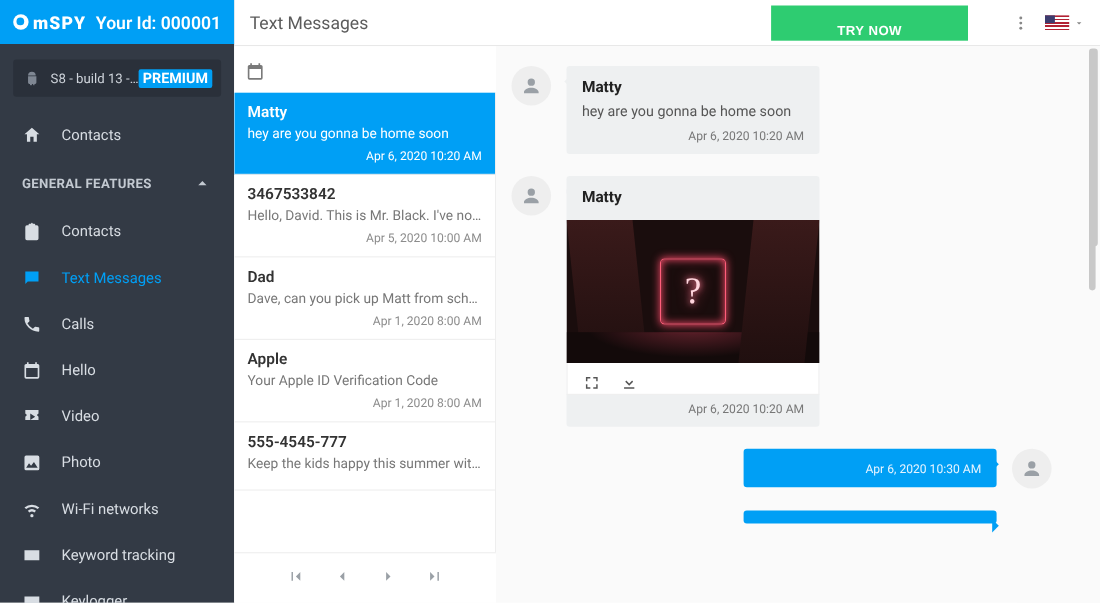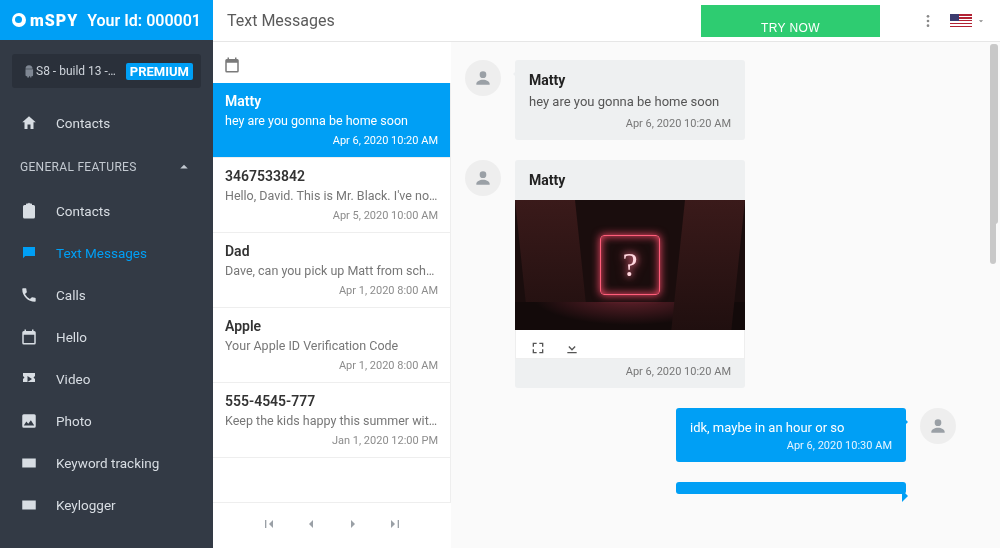--- a/index.html
+++ b/index.html
@@ -6,35 +6,35 @@
   body { font-family: -apple-system, BlinkMacSystemFont, "Segoe UI", Roboto, Arial, sans-serif; font-size: 14px; color: #333; width: 1000px; height: 548px; overflow: hidden; background: #f5f5f5; }
   .app { display: flex; height: 548px; }
 
   
   .sidebar { width: 213px; background: #333a45; color: #cfd4db; display: flex; flex-direction: column; flex-shrink:0; }
   .topbar { height: 40px; background: #009ff5; color: #fff; display: flex; align-items: center; padding: 0 12px; justify-content: space-between; }
   .logo { font-weight: 800; letter-spacing: 1px; font-size: 16px; display:flex; align-items:center;}
   .logo .dot { width: 14px; height:14px; border-radius:50%; background:#fff; margin-right:4px; display:inline-block; position:relative;}
   .logo .dot::after{content:""; position:absolute; width:7px;height:7px;border-radius:50%; background:#009ff5; left:3px; top:3px;}
   .userid { font-size: 16px; font-weight:600;}
-  .device-pill { margin: 14px 12px; background: #2a303a; border-radius: 3px; height: 34px; display: flex; align-items: center; padding: 0 10px; gap: 0; font-size: 12px; position:relative;}
+  .device-pill { margin: 14px 12px; background: #2a303a; border-radius: 3px; height: 34px; display: flex; align-items: center; padding: 0 10px; gap: 10px; font-size: 12px; position:relative;}
   .device-pill svg { fill: #7f8793; width: 14px; height: 14px; }
   .premium { position:absolute; right:8px; font-size:13px; font-weight:700; color:#fff; background:#009ff5; padding:1px 4px; border-radius:2px;}
   .nav-item { display: flex; align-items: center; gap: 18px; padding: 12px 20px; color: #d8dde3; cursor: pointer; font-size: 13.5px;}
   .nav-item svg { width: 18px; height: 18px; fill: currentColor; flex-shrink:0;}
   .nav-item.active { color: #009ff5; }
-  .section-header { display: flex; align-items: center; justify-content: space-between; padding: 14px 20px; font-size: 12px; font-weight: 400; color: #c3c9d1; letter-spacing: .3px;}
+  .section-header { display: flex; align-items: center; justify-content: space-between; padding: 14px 20px; font-size: 12px; font-weight: 700; color: #c3c9d1; letter-spacing: .3px;}
   .section-header svg { width: 18px; height: 18px; fill: currentColor; }
   .sidebar-scroll { overflow-y: auto; flex:1;}
 
   
   .main { flex: 1; display: flex; flex-direction: column; background:#fff; min-width:0;}
   .header { height: 42px; border-bottom: 1px solid #e6e6e6; display: flex; align-items: center; padding: 0 14px; gap: 16px;}
   .header-title { font-size: 16px; color: #5b5b5b; font-weight:400;}
-  .try-btn { margin-left: auto; background: #2ecc71; color:#fff; font-weight:400; border:none; padding:16px 60px; height:30px; font-size:12px; letter-spacing:.4px; cursor:pointer;}
+  .try-btn { margin-left: auto; background: #2ecc71; color:#fff; font-weight:700; border:none; padding:16px 60px; height:30px; font-size:12px; letter-spacing:.4px; cursor:pointer;}
   .header-right { display:flex; align-items:center; gap:14px; margin-left:24px;}
   .kebab { width:16px; height:16px; fill:#888;}
   .flag { display:flex; align-items:center; gap:4px; font-size:12px;}
   .flag .us{ width:22px; height:14px; display:inline-block; background:
     repeating-linear-gradient(#b22234 0 1.5px, #fff 1.5px 3px);
     position:relative;}
   .flag .us::before{content:""; position:absolute; left:0; top:0; width:9px; height:7px; background:#3c3b6e;}
   .caret-down{width:10px;height:10px;fill:#888;}
 
   .content { flex:1; display:flex; min-height:0;}
@@ -151,20 +151,26 @@
         <span>Video</span>
       </div>
       <div class="nav-item">
         <svg viewBox="0 0 24 24">
             <path d="M21 19V5a2 2 0 00-2-2H5a2 2 0 00-2 2v14a2 2 0 002 2h14a2 2 0 002-2zM8.5 12.5l2.5 3 3.5-4.5L19 18H5z"></path>
           </svg>
         <span>Photo</span>
       </div>
       <div class="nav-item">
         <svg viewBox="0 0 24 24">
+            <path d="M12 18a2 2 0 110 4 2 2 0 010-4zm-5-4a8 8 0 0110 0l-2 2a5 5 0 00-6 0zm-4-4a14 14 0 0118 0l-2 2a11 11 0 00-14 0z"></path>
+          </svg>
+        <span>Wi-Fi networks</span>
+      </div>
+      <div class="nav-item">
+        <svg viewBox="0 0 24 24">
             <path d="M3 6h18v12H3zM5 8h2v2H5zm3 0h2v2H8zm3 0h2v2h-2zm3 0h2v2h-2zm3 0h2v2h-2zM5 11h2v2H5zm3 0h2v2H8zm3 0h2v2h-2zm3 0h2v2h-2zm3 0h2v2h-2zM7 14h10v2H7z"></path>
           </svg>
         <span>Keyword tracking</span>
       </div>
       <div class="nav-item">
         <svg viewBox="0 0 24 24">
             <path d="M3 6h18v12H3zM5 8h2v2H5zm3 0h2v2H8zm3 0h2v2h-2zm3 0h2v2h-2zm3 0h2v2h-2zM5 11h2v2H5zm3 0h2v2H8zm3 0h2v2h-2zm3 0h2v2h-2zm3 0h2v2h-2zM7 14h10v2H7z"></path>
           </svg>
         <span>Keylogger</span>
       </div>
@@ -216,21 +222,20 @@
             <div class="time">Apr 1, 2020 8:00 AM</div>
           </div>
           <div class="conv-item">
             <div class="name">Apple</div>
             <div class="preview">Your Apple ID Verification Code</div>
             <div class="time">Apr 1, 2020 8:00 AM</div>
           </div>
           <div class="conv-item">
             <div class="name">555-4545-777</div>
             <div class="preview">Keep the kids happy this summer with …</div>
-            <div class="time">Jan 1, 2020 12:00 PM</div>
           </div>
         </div>
         <div class="pager">
           <span><svg viewBox="0 0 24 24">
                 <path d="M18 6l-6 6 6 6V6zM6 6h2v12H6z"></path>
               </svg></span>
           <span><svg viewBox="0 0 24 24">
                 <path d="M15 6l-6 6 6 6z"></path>
               </svg></span>
           <span><svg viewBox="0 0 24 24">
@@ -278,21 +283,20 @@
               <svg viewBox="0 0 24 24">
                   <path d="M12 3v10l4-4 1.4 1.4L12 16l-5.4-5.6L8 9l4 4V3h0zM5 18h14v2H5z"></path>
                 </svg>
             </div>
             <div class="meta">Apr 6, 2020 10:20 AM</div>
           </div>
         </div>
 
         <div class="msg-row out">
           <div class="bubble out out-notch" style="min-width:230px;">
-            <div class="text" style="margin-bottom:4px;">idk, maybe in an hour or so</div>
             <div class="meta">Apr 6, 2020 10:30 AM</div>
           </div>
           <div class="avatar">
               <svg viewBox="0 0 24 24">
                 <path d="M12 12a4 4 0 100-8 4 4 0 000 8zm0 2c-4 0-8 2-8 5v1h16v-1c0-3-4-5-8-5z"></path>
               </svg>
             </div>
         </div>
 
         <div class="msg-row out" style="margin-bottom:0;">

